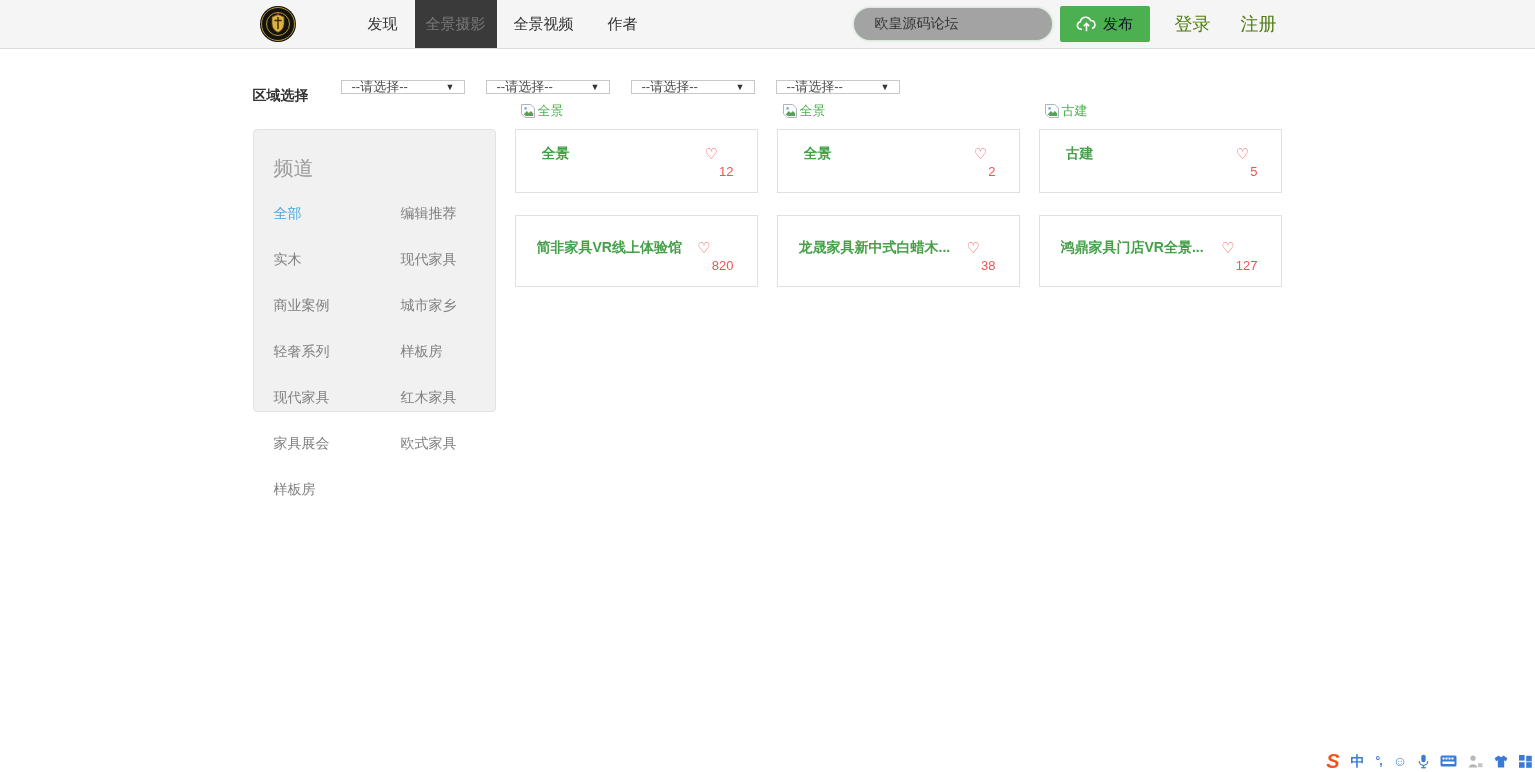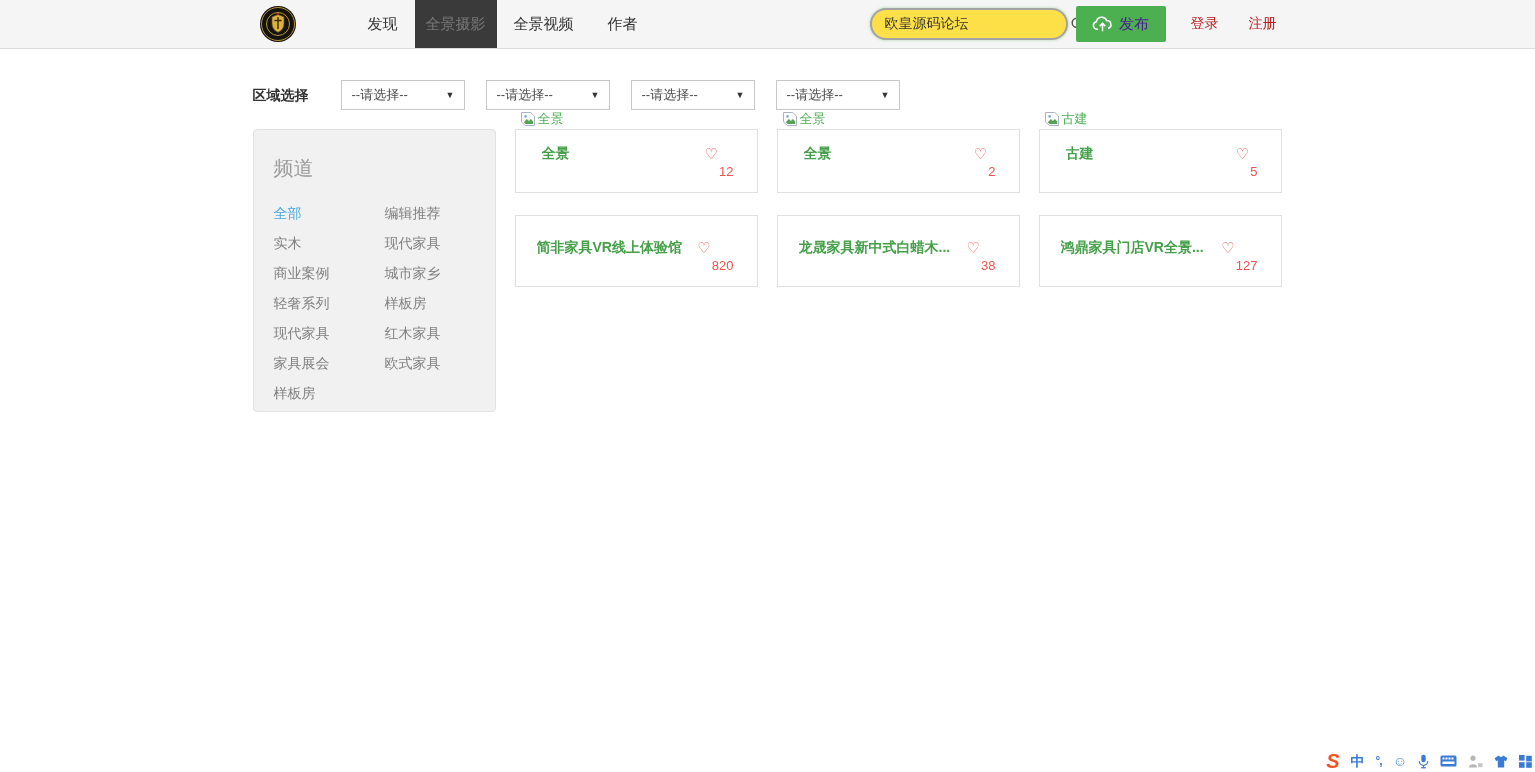--- a/index.html
+++ b/index.html
@@ -15,68 +15,68 @@
   .header .container { display:flex; align-items:center; height:100%; }
   .logo { width:38px; height:38px; margin-left:6px; flex:0 0 auto; cursor:pointer; }
   .nav { display:flex; height:100%; margin-left:54px;font-family:Liberation Serif, serif; }
   .nav-item {
     padding:0 17px; height:100%; display:flex; align-items:center;
     font-size:15px; color:#333; cursor:pointer; white-space:nowrap;
   }
   .nav-item.active { background:#3a3a3a; color:#787878; padding:8px 11px; }
   .search-wrap { margin-left:auto; display:flex; align-items:center; }
   .search-box {
-    width:198px; height:32px; background:#fde047; border:2px solid #a3a3a3;
+    width:198px; height:32px; background:#a3a3a3; border:8px solid #a3a3a3;
     border-radius:16px; display:flex; align-items:center;
     box-shadow:0 0 3px rgba(70,170,75,.45);
   }
   .search-input {
     border:none; outline:none; background:transparent; flex:1;
     font-size:14px; color:#333; padding:0 4px 0 13px;
     font-family:"Liberation Sans","DejaVu Sans",sans-serif;
   }
   .search-btn { border:none; background:none; cursor:pointer; padding:0 10px 0 0; display:flex; align-items:center; }
   .publish-btn {
-    margin-left:8px; width:90px; height:36px; background:#4caf50; color:#4c1d95;
+    margin-left:8px; width:90px; height:36px; background:#4caf50; color:#0f172a;
     border:none; border-radius:2px; font-size:15px; cursor:pointer;
     display:flex; align-items:center; justify-content:center; gap:6px;
   }
-  .auth-link { font-size:14px; color:#b91c1c; margin-left:25px; cursor:pointer; text-decoration:none; }
+  .auth-link { font-size:18px; color:#4d7c0f; margin-left:25px; cursor:pointer; text-decoration:none; }
   .auth-link:last-child { margin-right:6px; margin-left:30px; }
 
   
   .filters { display:flex; margin-top:31px; }
   .filter-label { width:88px; font-size:14px; font-weight:bold; color:#333; line-height:30px; }
   .selects { display:flex; flex-wrap:wrap; gap:12px 21px; width:560px; }
   .select {
-    width:124px; height:30px; border:1px solid #c8c8c8; background:#fff;
+    width:124px; height:14px; border:1px solid #c8c8c8; background:#fff;
     display:flex; align-items:center; justify-content:space-between;
     font-size:13px; color:#4a4a4a; padding:0 9px 0 10px; cursor:pointer;
   }
   .select .arrow { font-size:9px; color:#333; }
 
   
   .content { display:flex; gap:19px; margin-top:19px; align-items:flex-start; }
   .channel-box {
     width:243px; height:283px; background:#f1f1f1; border:1px solid #e2e2e2;
     border-radius:4px; padding:25px 37px 0 20px; flex:0 0 auto;
   }
   .channel-title { font-size:20px; color:#9b9b9b; font-weight:normal; }
   .channel-list {
     margin-top:17px; display:grid; grid-template-columns:111px 92px;
-    grid-auto-rows:30px; align-items:center;
+    grid-auto-rows:30px; align-items:center;gap:16px;
   }
   .channel-item { font-size:14px; color:#808080; cursor:pointer; white-space:nowrap; }
   .channel-item.active { color:#49a9e0; }
 
   .cards-grid { display:grid; grid-template-columns:repeat(3,243px); gap:22px 19px; }
   .card {
     border:1px solid #e0e0e0; background:#fff; height:64px;
     display:flex; flex-direction:column; justify-content:flex-end;
-    padding-bottom:13px; cursor:pointer;
+    padding-bottom:13px; cursor:pointer;gap:8px;
   }
   .card.no-img { height:72px; }
   .img-area { display:flex; align-items:center; gap:2px; padding:6px 0 0 4px; flex:1; }
   .card.no-img .img-area { padding:0; }
   .alt-text { font-size:13px; color:#4caf50; }
   .card-foot { display:flex; align-items:center; justify-content:space-between; padding:0 23px 0 26px; }
   .card.no-img .card-foot { padding:0 23px 0 21px; }
   .card-title {
     font-size:14px; font-weight:bold; color:#45a049; white-space:nowrap;
     overflow:hidden; max-width:160px;

